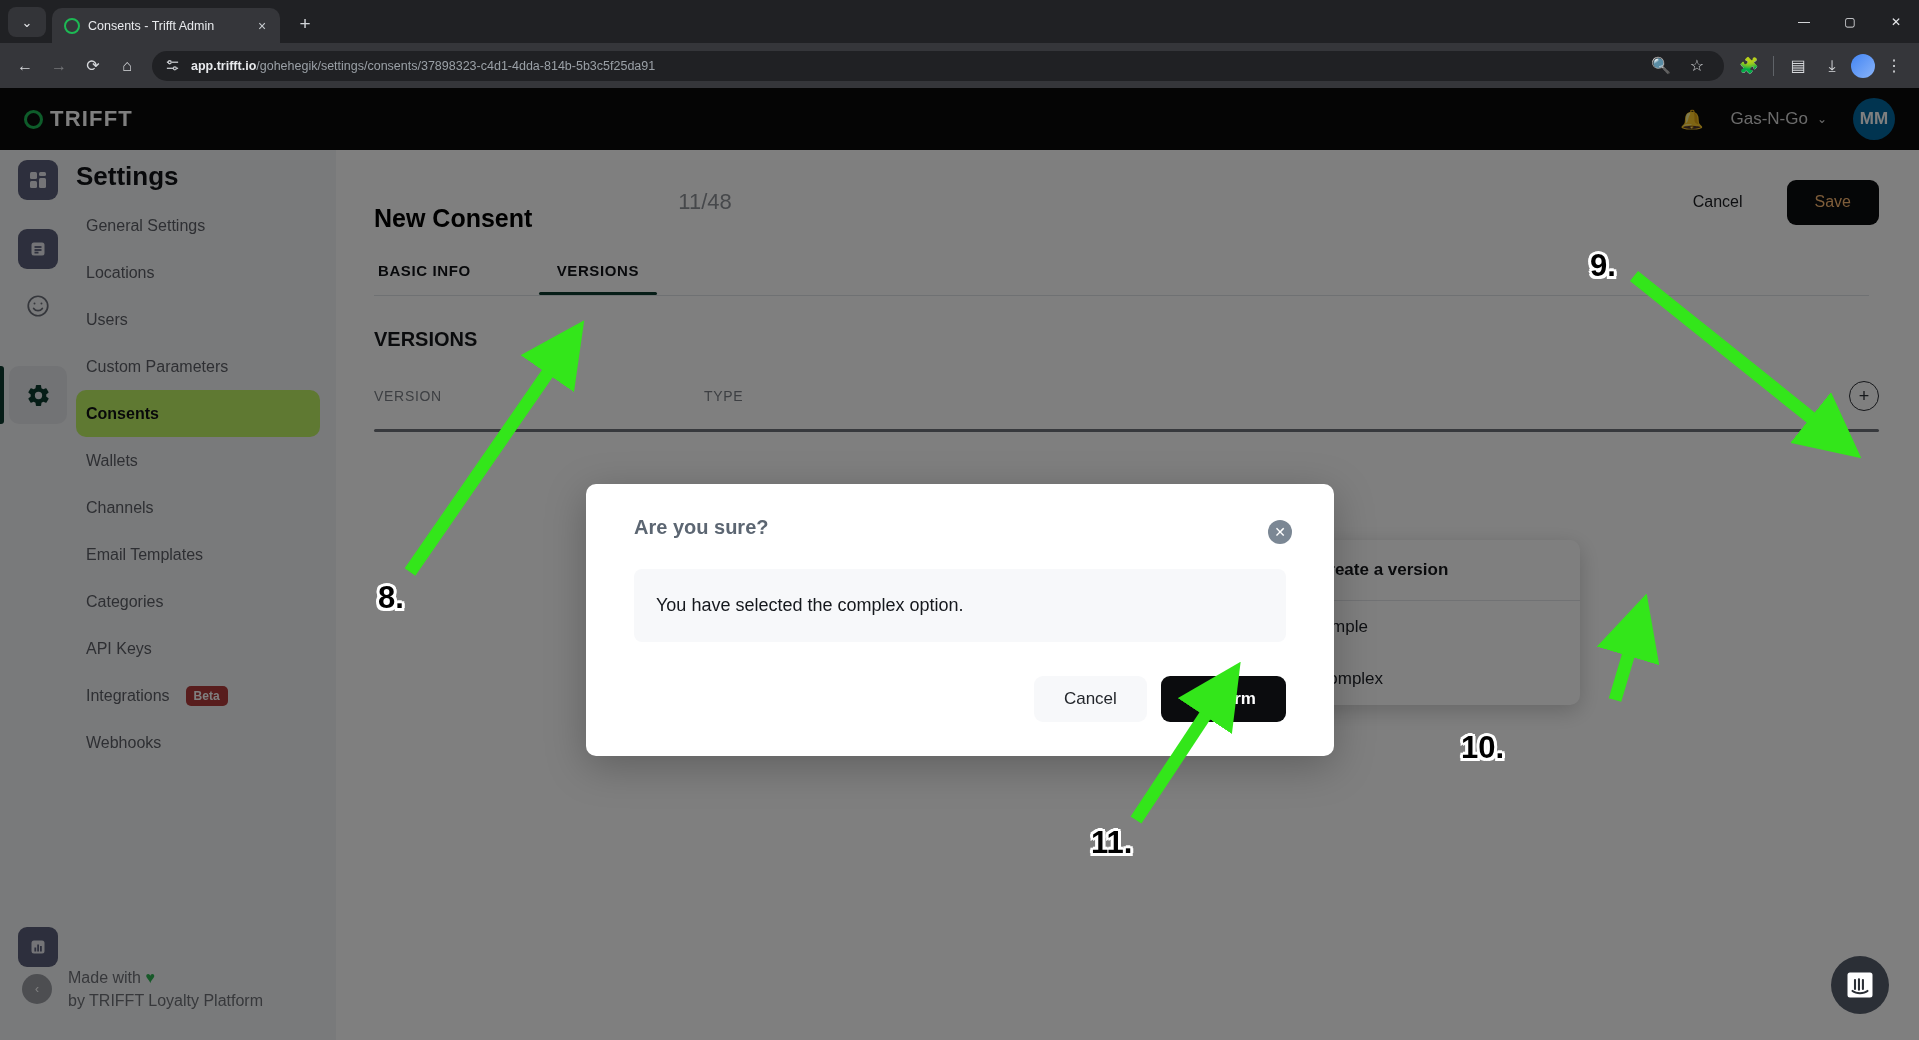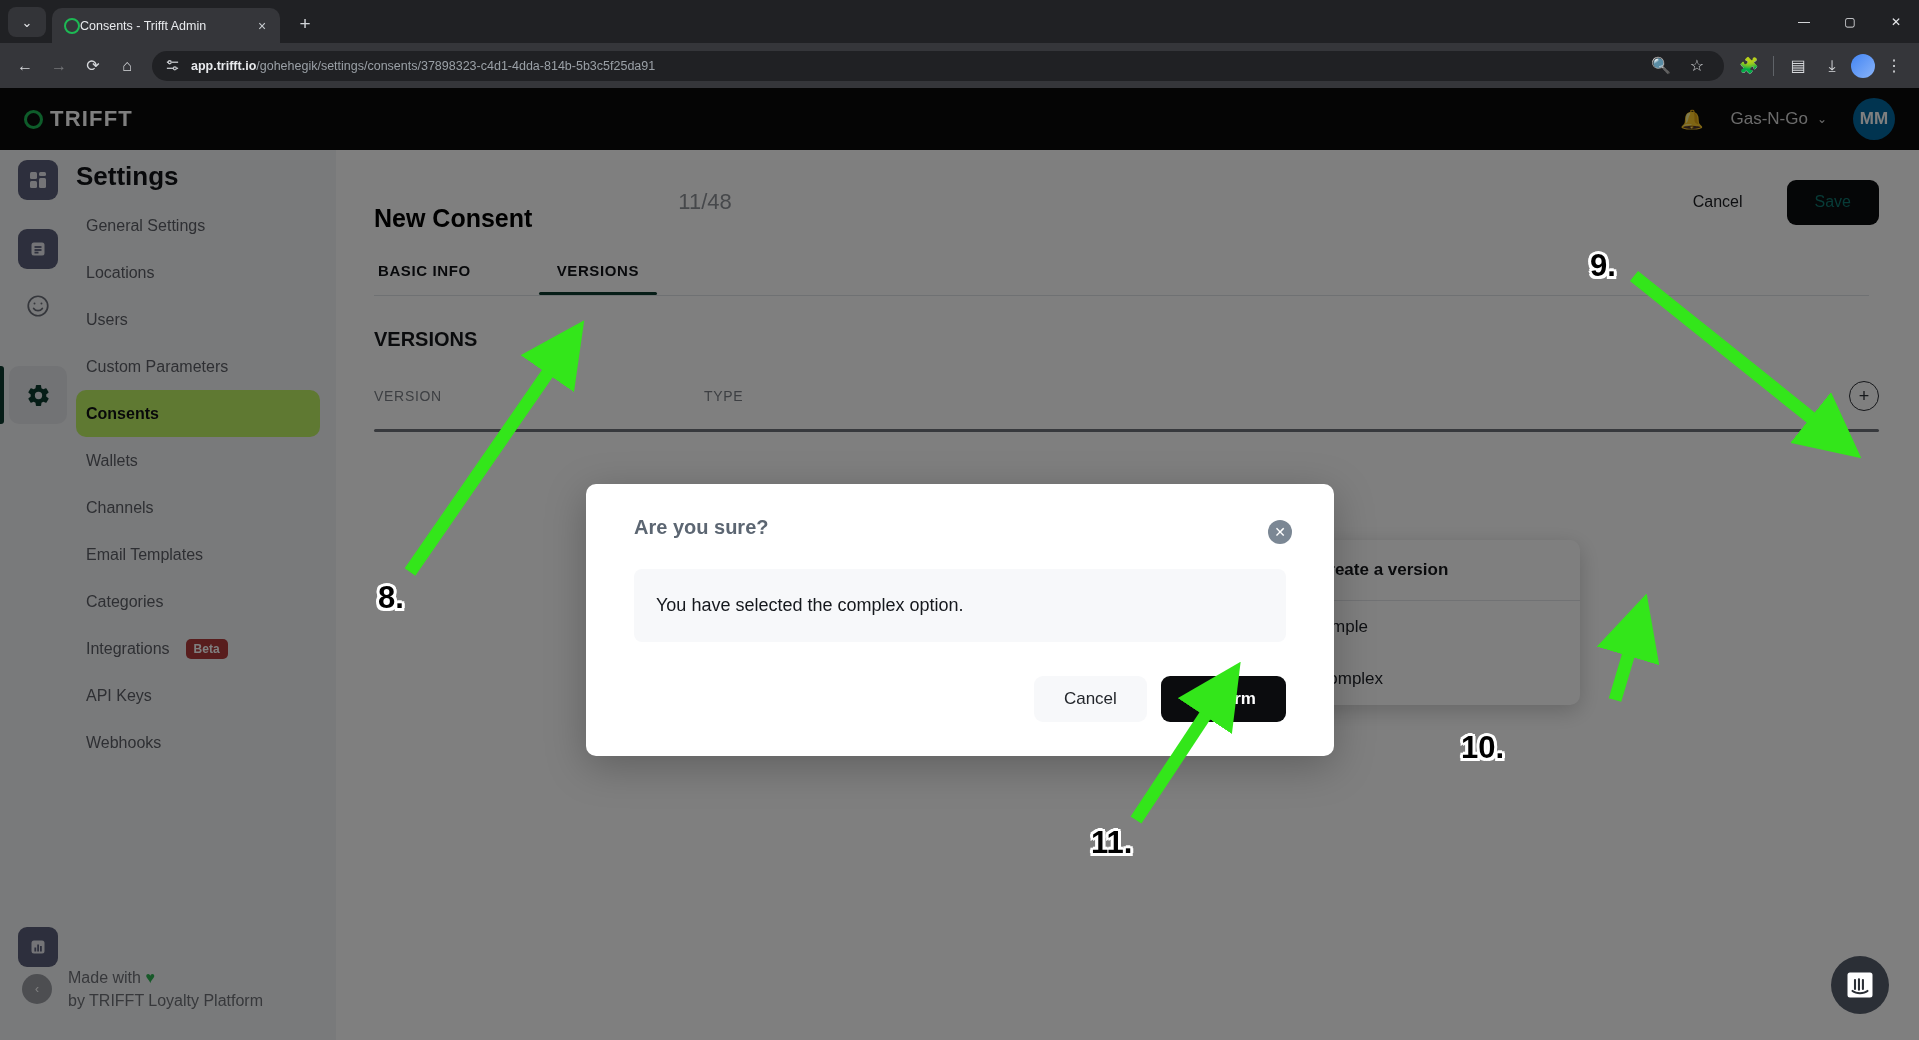--- a/index.html
+++ b/index.html
@@ -18,21 +18,21 @@
     display: flex; align-items: flex-end; padding-left: 8px; position: relative;
   }
   .tab-chevron {
     width: 38px; height: 30px; margin-bottom: 6px; border-radius: 8px;
     background: #333438; display:flex; align-items:center; justify-content:center;
     color:#e8eaed; font-size: 13px;
   }
   .tab {
     height: 35px; min-width: 228px; max-width: 228px;
     background: #35363a; border-radius: 10px 10px 0 0;
-    display: flex; align-items: center; padding: 0 8px 0 12px; gap: 0;
+    display: flex; align-items: center; padding: 0 8px 0 12px; gap: 8px;
     margin-left: 6px;
   }
   .tab-favicon {
     width: 16px; height: 16px; border-radius: 50%;
     border: 2.5px solid #1db954; flex: 0 0 auto;
     box-sizing: border-box;
   }
   .tab-title {
     color: #e8eaed; font-size: 12.5px; white-space: nowrap;
     overflow: hidden; text-overflow: ellipsis; flex: 1;
@@ -164,21 +164,21 @@
   .page-head { display: flex; align-items: center; height: 44px; }
   .page-title { font-size: 25px; font-weight: 600; color: #000000; margin-top: 32px; }
   .page-counter { font-size: 22px; color: #8d9196; margin-left: 146px; }
   .head-actions { margin-left: auto; display: flex; align-items: center; gap: 16px; }
   .btn {
     height: 45px; padding: 0 28px; border-radius: 9px; font-size: 16px;
     display: flex; align-items: center; justify-content: center; border: none;
     font-family: inherit;
   }
   .btn-ghost { background: #ffffff; color: #1b1d21; }
-  .btn-dark { background: #0b0c0e; color: #0f766e; }
+  .btn-dark { background: #0b0c0e; color: #fdba74; }
 
   .tabs { display: flex; gap: 0; margin-top: 38px; position: relative; }
   .tab-item {
     font-size: 15px; font-weight: 700; letter-spacing: .6px; color: #101217;
     padding: 0 4px 16px 4px; margin-right: 78px; position: relative;
   }
   .tab-item.active::after {
     content: ""; position: absolute; left: -14px; right: -14px; bottom: 0;
     height: 3px; background: #0c3b2e; border-radius: 2px;
   }
@@ -408,25 +408,25 @@
         <div class="side-item">
           <span>Channels</span>
         </div>
         <div class="side-item">
           <span>Email Templates</span>
         </div>
         <div class="side-item">
           <span>Categories</span>
         </div>
         <div class="side-item">
+          <span>API Keys</span>
+        </div>
+        <div class="side-item">
           <span>Integrations</span>
           <span class="badge-beta">Beta</span>
-        </div>
-        <div class="side-item">
-          <span>API Keys</span>
         </div>
         <div class="side-item">
           <span>Webhooks</span>
         </div>
 
         <div class="side-footer">
           <div class="collapse-btn">‹</div>
           <div class="footer-txt">
             <div><span>Made with </span><span class="heart">♥</span></div>
             <div>by TRIFFT Loyalty Platform</div>

